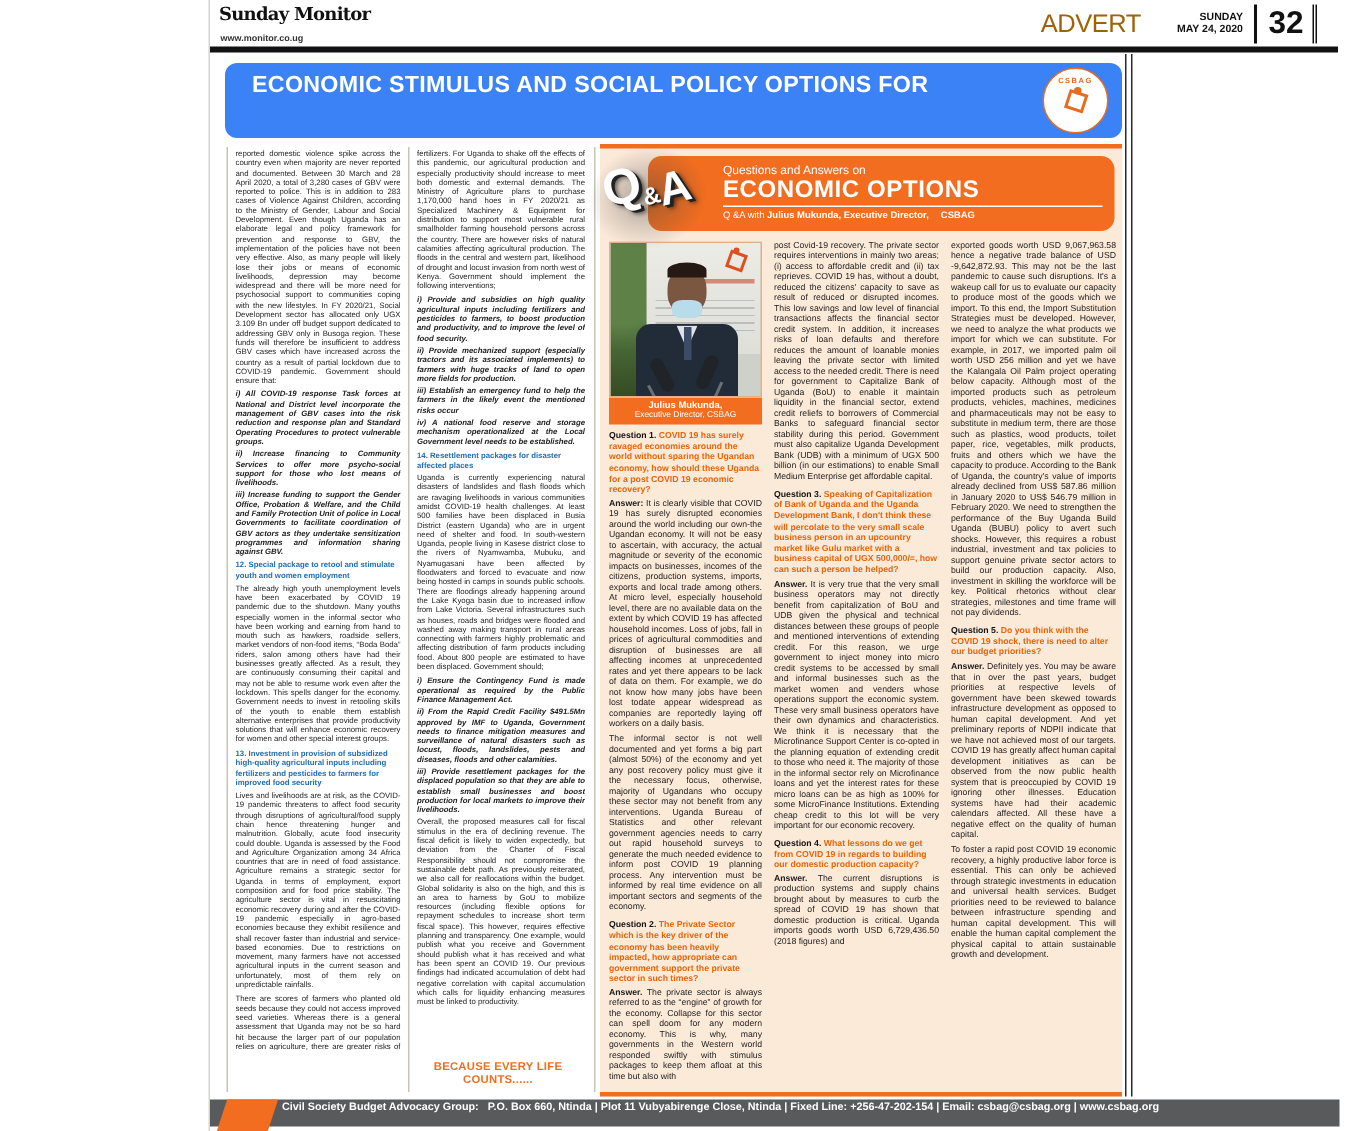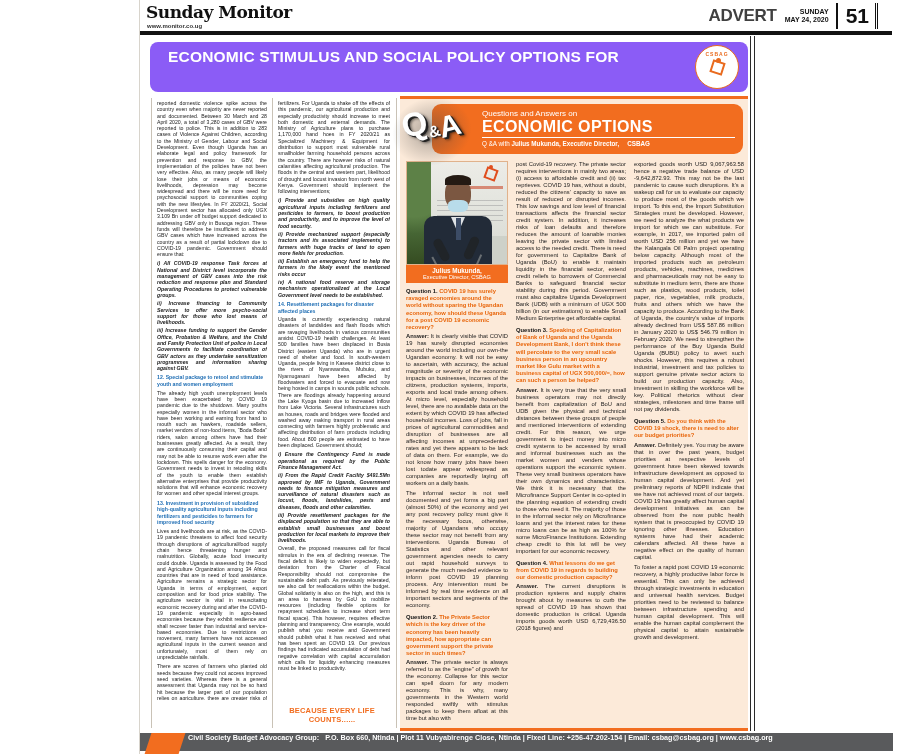--- a/index.html
+++ b/index.html
@@ -5,32 +5,32 @@
   html,body{margin:0;padding:0;}
   body{width:900px;height:754px;background:#f4f2ee;overflow:hidden;
        font-family:"Liberation Sans",sans-serif;-webkit-font-smoothing:antialiased;}
   *{box-sizing:border-box;}
   .page{position:relative;width:900px;height:754px;background:#ffffff;}
   .page-left-edge{position:absolute;left:139px;top:0;bottom:0;width:1px;background:#d8d4cc;}
 
   
   .masthead-row{position:absolute;left:140px;right:8px;top:0;height:31px;}
   .mast-title{position:absolute;left:6px;top:2px;font-family:"DejaVu Serif",serif;
-              font-weight:bold;font-size:17px;letter-spacing:-0.5px;color:#111;}
+              font-weight:bold;font-size:12px;letter-spacing:-0.5px;color:#111;}
   .mast-site{position:absolute;left:7px;top:23px;font-size:6px;font-weight:bold;color:#333;}
   .head-right{position:absolute;right:14px;top:2px;height:28px;display:flex;align-items:center;}
-  .advert{color:#404040;font-weight:700;font-size:17px;letter-spacing:-0.3px;margin-right:8px;}
+  .advert{color:#a16207;font-weight:400;font-size:17px;letter-spacing:-0.3px;margin-right:24px;}
   .datestack{display:flex;flex-direction:column;align-items:flex-end;line-height:1.15;margin-right:7px;}
   .datestack span{font-size:7px;font-weight:bold;color:#111;}
   .pageno{font-size:21px;font-weight:900;color:#111;padding:0 6px 0 8px;
           border-left:2px solid #111;border-right:3px double #111;line-height:26px;}
   .top-rule{position:absolute;left:140px;right:8px;top:31px;height:4px;background:#121212;}
 
   
-  .banner{position:absolute;left:150px;top:42px;width:598px;height:50px;background:#8b5cf6;
+  .banner{position:absolute;left:150px;top:42px;width:598px;height:50px;background:#3b82f6;
           border-radius:8px;color:#fff;}
   .banner-text{position:absolute;left:18px;top:5px;font-weight:800;font-size:15.5px;
                line-height:20px;letter-spacing:0.2px;}
   .csbag-logo{position:absolute;right:9px;top:3px;width:44px;height:44px;background:#fff;
               border-radius:50%;border:1px solid #e96b1f;}
   .csbag-logo .logo-txt{position:absolute;left:0;right:0;top:5px;text-align:center;
               font-size:5px;font-weight:bold;color:#e96b1f;letter-spacing:1px;}
   .csbag-logo .kite{position:absolute;left:15px;top:15px;width:13px;height:13px;
               border:2px solid #e96b1f;transform:rotate(18deg);background:#fff;}
   .csbag-logo .kite-head{position:absolute;left:20px;top:12px;width:5px;height:5px;
@@ -135,21 +135,21 @@
 
   <div class="masthead-row">
     <div class="mast-title">Sunday Monitor</div>
     <div class="mast-site">www.monitor.co.ug</div>
     <div class="head-right">
       <span class="advert">ADVERT</span>
       <span class="datestack">
         <span>SUNDAY</span>
         <span>MAY 24, 2020</span>
       </span>
-      <span class="pageno">51</span>
+      <span class="pageno">32</span>
     </div>
   </div>
   <div class="top-rule"></div>
 
   <div class="banner">
     <div class="banner-text">
       <div>ECONOMIC STIMULUS AND SOCIAL POLICY OPTIONS FOR</div>
     </div>
     <div class="csbag-logo">
       <span class="logo-txt">CSBAG</span>

